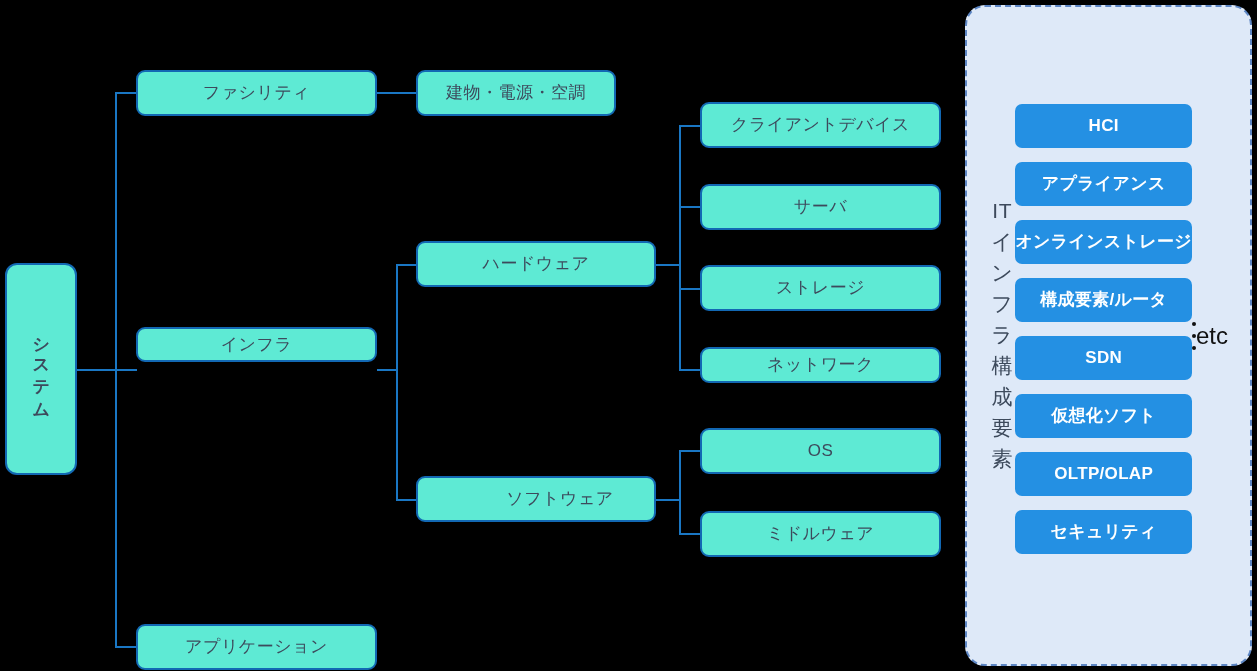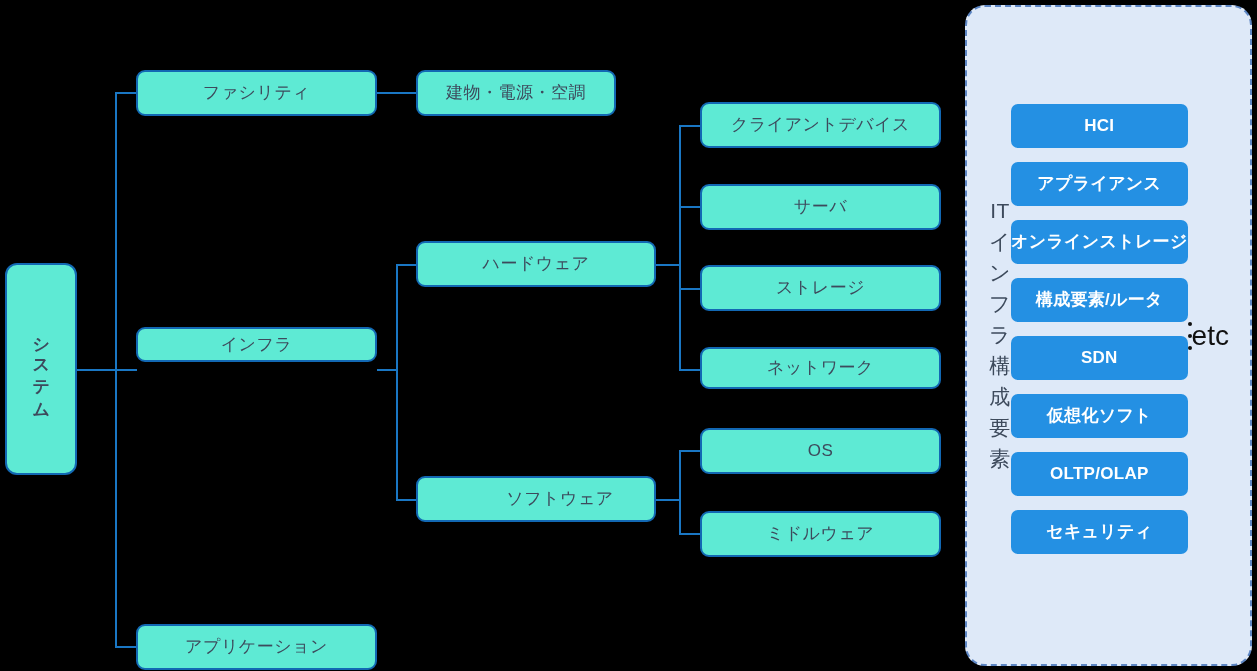--- a/index.html
+++ b/index.html
@@ -102,21 +102,21 @@
   }
   .dot {
     width: 4px;
     height: 4px;
     border-radius: 50%;
     background: #111111;
     margin-bottom: 8px;
   }
   .etc {
     color: #111111;
-    font-size: 28px;
+    font-size: 24px;
     margin-top: 2px;
     text-align: center;
   }
 </style>
 </head>
 <body>
 
 <div id="canvas">
 
   <div class="ln h" style="left:77px; top:369px; width:40px;"></div>
@@ -161,21 +161,21 @@
   <div class="node" style="left:416px; top:241px; width:240px; height:46px;">ハードウェア</div>
 
   <div class="node" style="left:416px; top:476px; width:240px; height:46px;padding-left:48px;">ソフトウェア</div>
 
   <div class="node" style="left:700px; top:102px; width:241px; height:46px;">クライアントデバイス</div>
 
   <div class="node" style="left:700px; top:184px; width:241px; height:46px;">サーバ</div>
 
   <div class="node" style="left:700px; top:265px; width:241px; height:46px;">ストレージ</div>
 
-  <div class="node" style="left:700px; top:347px; width:241px; height:42px;">ネットワーク</div>
+  <div class="node" style="left:700px; top:347px; width:241px; height:36px;">ネットワーク</div>
 
   <div class="node" style="left:700px; top:428px; width:241px; height:46px;">OS</div>
 
   <div class="node" style="left:700px; top:511px; width:241px; height:46px;">ミドルウェア</div>
 
   <div id="panel" style="left:965px; top:5px; width:287px; height:661px; padding:12px 22px 14px 22px;">
 
     <div class="panel-title">
       <div>ITインフラ</div>
       <div>構成要素</div>

